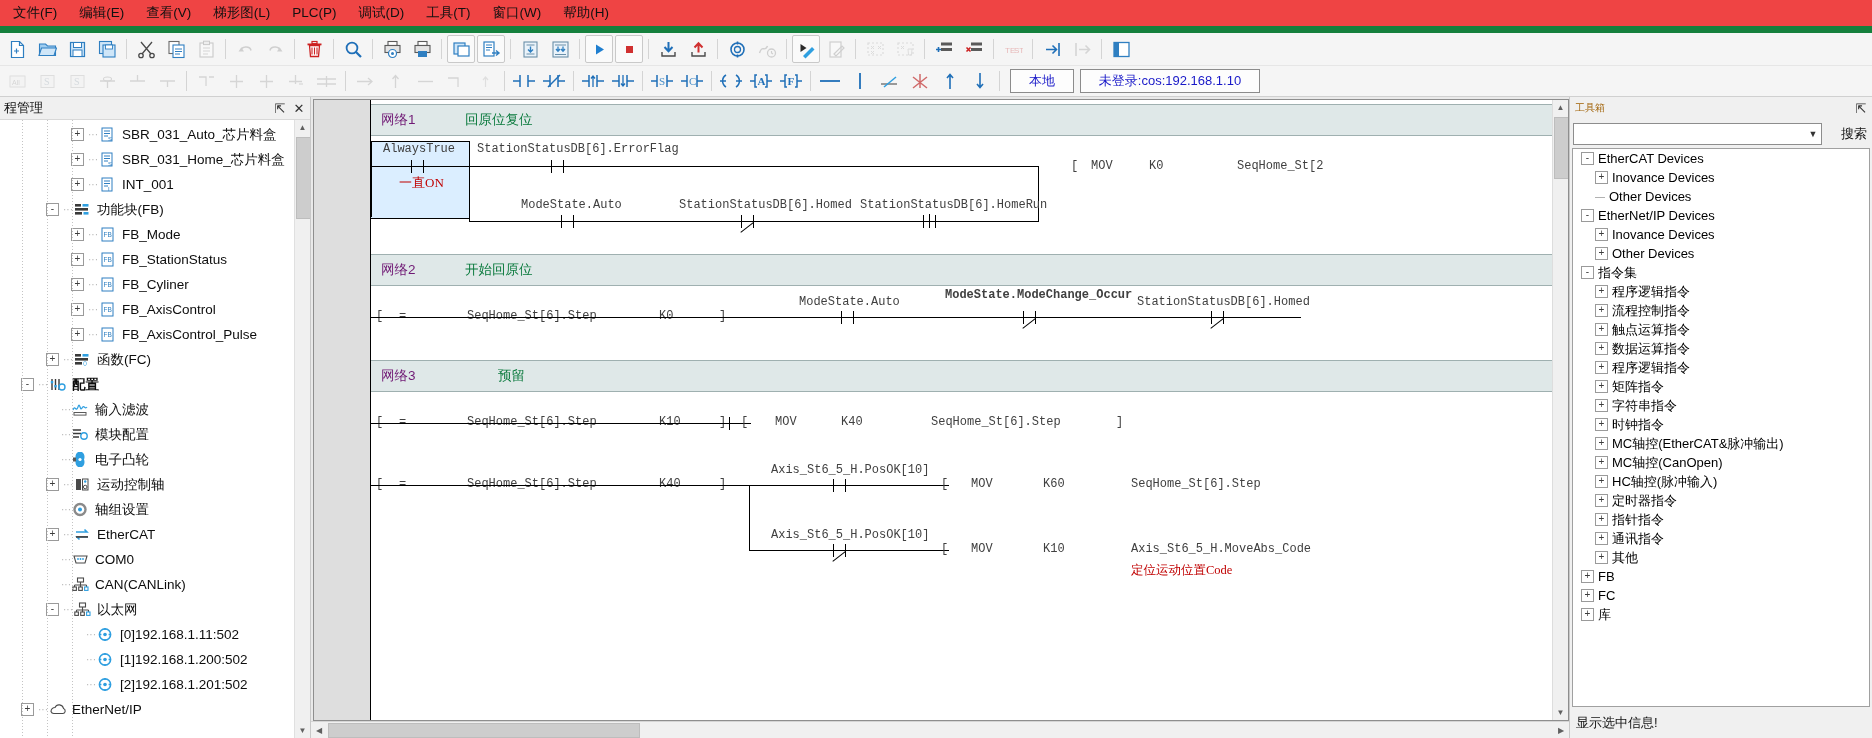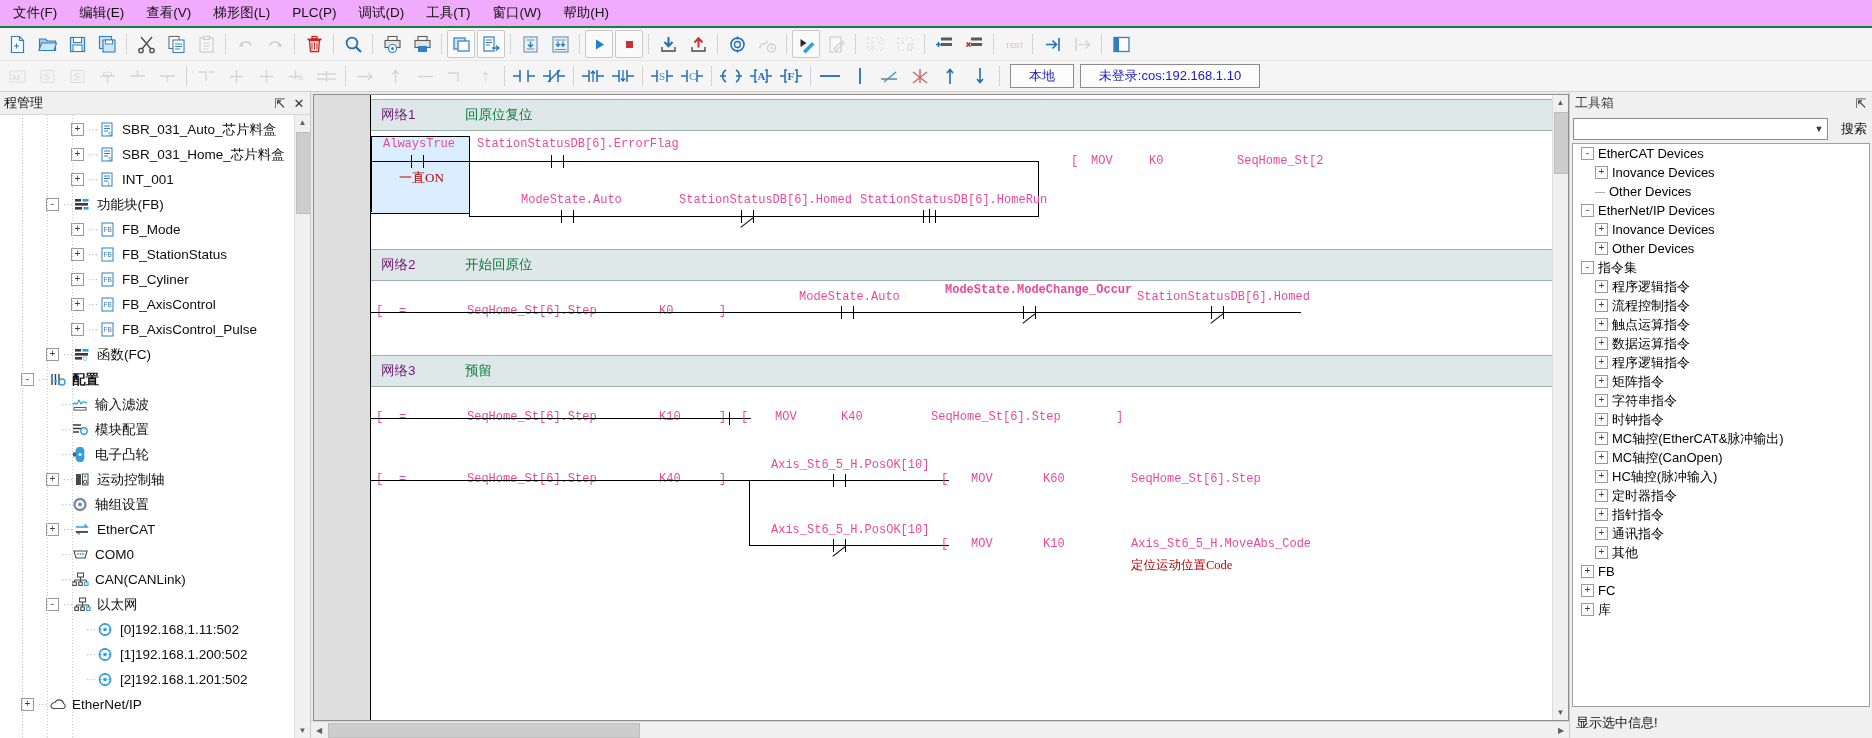--- a/index.html
+++ b/index.html
@@ -5,22 +5,22 @@
   html,body{margin:0;padding:0;}
   body{
     width:1872px;height:738px;overflow:hidden;
     font-family:"Liberation Sans", sans-serif;
     font-size:12px;color:#000;background:#f5f5f5;
     -webkit-font-smoothing:none;
   }
   .app{width:1872px;height:738px;display:flex;flex-direction:column;background:#f0f0f0;}
 
   
-  .menubar{height:26px;background:#f0abfc;display:flex;align-items:center;padding-left:2px;
-           border-bottom:2px solid #15803d;flex:0 0 auto;}
+  .menubar{height:26px;background:#ef4444;display:flex;align-items:center;padding-left:2px;
+           border-bottom:7px solid #15803d;flex:0 0 auto;}
   .menuitem{padding:4px 11px;font-size:13.5px;color:#111;cursor:default;line-height:16px;}
 
   
   .toolbar{height:32px;background:#f5f5f5;display:flex;align-items:center;
            border-bottom:1px solid #e6e6e6;flex:0 0 auto;padding-left:2px;}
   .toolbar.row2{height:30px;border-bottom:1px solid #d0d0d0;background:#f5f5f5;}
   .tbtn{width:26px;height:26px;display:flex;align-items:center;justify-content:center;
         margin:0 1px;border:1px solid transparent;border-radius:2px;cursor:default;}
   .tbtn.framed{border:1px solid #c9c9c9;background:#fafafa;}
   .tbtn.dis{opacity:.35;}
@@ -66,40 +66,40 @@
           border-right:1px solid #c8c8c8;}
   .ladderarea{flex:1 1 auto;position:relative;display:flex;min-height:0;background:#fff;
               border:1px solid #8e8e8e;margin:2px 0 0 2px;}
   .gutter{width:56px;background:#dedede;border-right:1px solid #000;flex:0 0 auto;}
   .ladder{flex:1 1 auto;position:relative;overflow:hidden;background:#fff;}
   .netbar{height:30px;background:#dfe8e8;border-top:1px solid #9fb0b0;border-bottom:1px solid #9fb0b0;
           display:flex;align-items:center;padding-left:10px;}
   .netname{font-size:13.5px;color:#701a75;width:84px;}
   .netcmt{font-size:13.5px;color:#0a7a3d;}
   .rung{position:relative;}
-  .ctext{position:absolute;font-family:"Liberation Serif", serif;font-size:13px;color:#ec4899;white-space:nowrap;}
+  .ctext{position:absolute;font-family:"Liberation Serif", serif;font-size:13px;color:#404040;white-space:nowrap;}
   .ctext.mono{font-family:"Liberation Mono", monospace;font-size:12px;letter-spacing:0px;}
   .redtext{position:absolute;font-family:"Liberation Serif", serif;font-size:13px;color:#c00000;white-space:nowrap;}
   .wire{position:absolute;background:#000;}
   .hw{height:1px;}
   .vw{width:1px;}
   .sel{position:absolute;background:#dbeeff;border-top:1px solid #000;border-bottom:1px solid #000;}
   .selL{position:absolute;width:1px;background:#000;}
   .hscrollbar{height:16px;background:#f0f0f0;border-top:1px solid #d5d5d5;display:flex;align-items:center;flex:0 0 auto;}
   .hscrollbar .arrow{width:16px;height:15px;display:flex;align-items:center;justify-content:center;color:#606060;font-size:8px;}
   .hthumb{height:13px;background:#cdcdcd;border:1px solid #bdbdbd;}
   .ladvscroll{position:absolute;right:0;top:0;bottom:0;width:15px;background:#f0f0f0;border-left:1px solid #ddd;z-index:5;}
 
   
   .rightpane{width:302px;background:#f0f0f0;display:flex;flex-direction:column;flex:0 0 auto;}
   .searchrow{height:24px;display:flex;align-items:center;padding:3px 3px 2px 3px;background:#f0f0f0;}
   .searchbox{flex:1 1 auto;height:20px;background:#fff;border:1px solid #8d8d8d;display:flex;align-items:center;}
   .searchbox .val{flex:1;padding-left:4px;font-size:12px;color:#000;}
   .searchbox .chev{width:16px;text-align:center;color:#333;font-size:9px;}
-  .searchbtn{margin-left:11px;font-size:13px;color:#111;padding:0 2px;}
+  .searchbtn{margin-left:17px;font-size:13px;color:#111;padding:0 2px;}
   .tbox{flex:1 1 auto;background:#fff;border:1px solid #a0a0a0;margin:0 2px;overflow:hidden;}
   .tbrow{height:19px;display:flex;align-items:center;white-space:nowrap;font-size:13px;cursor:default;}
   .tbline{width:10px;text-align:center;color:#9a9a9a;font-size:10px;flex:0 0 auto;}
   .infobox{height:26px;margin:3px 2px 2px 2px;background:#f0f0f0;display:flex;align-items:center;
            font-size:13px;color:#111;padding-left:4px;}
   .bar-right-hdr{display:flex;align-items:center;height:22px;background:#f0f0f0;padding-left:5px;}
 </style>
 </head>
 <body>
 
@@ -921,21 +921,21 @@
             <div class="wire vw" style="left:652px;top:25px;height:13px;"></div>
             <div class="wire vw" style="left:664px;top:25px;height:13px;"></div>
             <div class="wire" style="left:650px;top:37px;width:16px;height:1px;transform:rotate(-38deg);"></div>
 
             <div class="ctext mono" style="left:766px;top:9px;">StationStatusDB[6].Homed</div>
             <div class="wire vw" style="left:840px;top:25px;height:13px;"></div>
             <div class="wire vw" style="left:852px;top:25px;height:13px;"></div>
             <div class="wire" style="left:838px;top:37px;width:16px;height:1px;transform:rotate(-38deg);"></div>
           </div>
 
-          <div class="netbar" style="margin-top:12px;">
+          <div class="netbar" style="margin-top:12px;gap:33px;">
             <div class="netname">网络3</div>
             <div class="netcmt">预留</div>
           </div>
           <div class="rung" style="height:62px;">
             <div class="ctext mono" style="left:5px;top:23px;">[</div>
             <div class="ctext mono" style="left:28px;top:23px;">=</div>
             <div class="ctext mono" style="left:96px;top:23px;">SeqHome_St[6].Step</div>
             <div class="ctext mono" style="left:288px;top:23px;">K10</div>
             <div class="ctext mono" style="left:348px;top:23px;">]</div>
             <div class="wire hw" style="left:0px;top:31px;width:380px;"></div>
@@ -988,21 +988,21 @@
       <div class="hscrollbar">
         <div class="arrow">◀</div>
         <div class="hthumb" style="width:310px;margin-left:1px;"></div>
         <div style="flex:1;"></div>
         <div class="arrow">▶</div>
       </div>
     </div>
 
     <div class="rightpane">
       <div class="bar-right-hdr">
-        <div style="flex:1;font-size:13px;color:#404040;">工具箱</div>
+        <div style="flex:1;font-size:10px;color:#a16207;">工具箱</div>
         <div class="pinbtn">⇱</div>
       </div>
       <div class="searchrow">
         <div class="searchbox">
           <div class="val" title=""></div>
           <div class="chev">▼</div>
         </div>
         <div class="searchbtn">搜索</div>
       </div>
       <div class="tbox">

